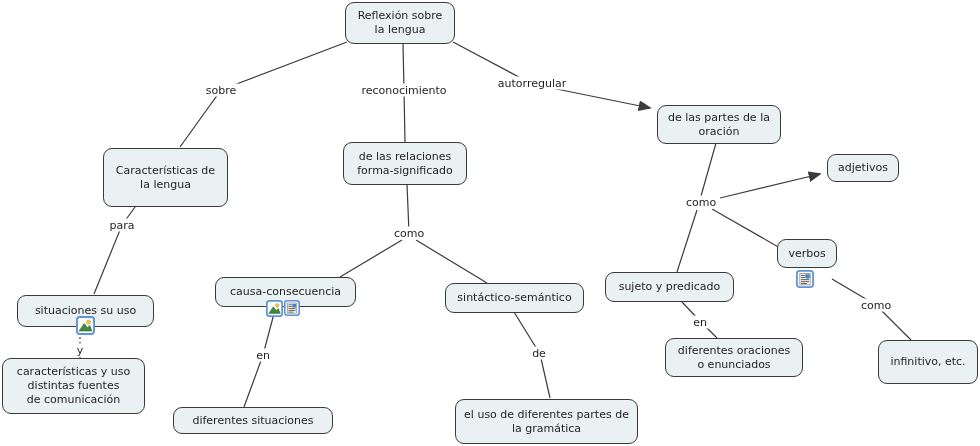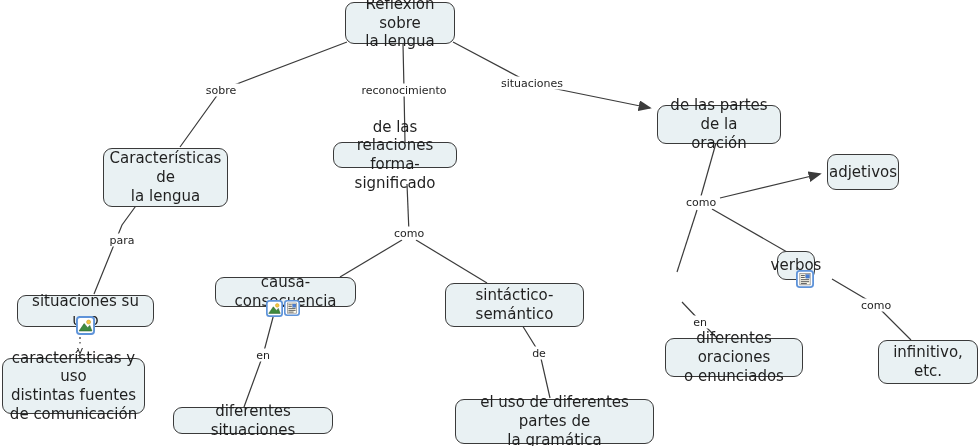--- a/index.html
+++ b/index.html
@@ -5,21 +5,21 @@
   html,body{margin:0;padding:0;background:#fff;}
   #canvas{
     position:relative;width:980px;height:446px;background:#ffffff;
     font-family:"DejaVu Sans","Liberation Sans",sans-serif;overflow:hidden;
   }
   #wires{position:absolute;left:0;top:0;width:980px;height:446px;pointer-events:none;}
   .node{
     position:absolute;box-sizing:border-box;
     background:#e9f1f3;border:1px solid #3a3a3a;border-radius:9px;
     display:flex;align-items:center;justify-content:center;text-align:center;
-    font-size:15px;line-height:1.25;color:#1f1f1f;white-space:pre-line;
+    font-size:11px;line-height:1.25;color:#1f1f1f;white-space:pre-line;
     padding:2px 5px;cursor:default;
   }
   .link-label{
     position:absolute;transform:translate(-50%,-50%);
     background:#ffffff;padding:0 2px;font-size:11px;color:#1f1f1f;
     white-space:nowrap;cursor:default;
   }
   .res-icon{position:absolute;width:17px;height:17px;cursor:pointer;}
   .res-icon svg{display:block;width:100%;height:100%;}
 </style>
@@ -49,51 +49,52 @@
       <polyline points="712,209 787,252"></polyline>
       <polyline points="697,210 677,272"></polyline>
       <polyline points="682,302 700,321 717,338"></polyline>
       <polyline points="832,279 876,305 911,340"></polyline>
       <polyline points="80,327 80,361" stroke-dasharray="2,3"></polyline>
     </g>
   </svg>
 
   <span class="link-label" style="left:221px;top:90px">sobre</span>
   <span class="link-label" style="left:404px;top:90px">reconocimiento</span>
-  <span class="link-label" style="left:532px;top:83px">situaciones</span>
-  <span class="link-label" style="left:122px;top:240px">para</span>
+  <span class="link-label" style="left:532px;top:83px">autorregular</span>
+  <span class="link-label" style="left:122px;top:225px">para</span>
   <span class="link-label" style="left:409px;top:233px">como</span>
   <span class="link-label" style="left:263px;top:355px">en</span>
   <span class="link-label" style="left:539px;top:353px">de</span>
   <span class="link-label" style="left:701px;top:202px">como</span>
   <span class="link-label" style="left:700px;top:322px">en</span>
   <span class="link-label" style="left:876px;top:305px">como</span>
   <span class="link-label" style="left:80px;top:350px">y</span>
 
   <div class="node" style="left:345px;top:2px;width:110px;height:42px">Reflexión sobre
 la lengua</div>
   <div class="node" style="left:103px;top:148px;width:125px;height:59px">Características de
 la lengua</div>
-  <div class="node" style="left:333px;top:142px;width:124px;height:26px">de las relaciones
+  <div class="node" style="left:343px;top:142px;width:124px;height:43px">de las relaciones
 forma-significado</div>
   <div class="node" style="left:657px;top:105px;width:124px;height:39px">de las partes de la
 oración</div>
   <div class="node" style="left:17px;top:295px;width:137px;height:32px">situaciones su uso</div>
   <div class="node" style="left:215px;top:277px;width:141px;height:30px">causa-consecuencia</div>
   <div class="node" style="left:2px;top:358px;width:143px;height:56px">características y uso
 distintas fuentes
 de comunicación</div>
-  <div class="node" style="left:445px;top:283px;width:139px;height:44px">sintáctico-semántico</div>
+  <div class="node" style="left:445px;top:283px;width:139px;height:30px">sintáctico-semántico</div>
   <div class="node" style="left:173px;top:407px;width:160px;height:27px">diferentes situaciones</div>
-  <div class="node" style="left:455px;top:399px;width:199px;height:45px">el uso de diferentes partes de
+  <div class="node" style="left:455px;top:399px;width:183px;height:45px">el uso de diferentes partes de
 la gramática</div>
+  <div class="node" style="left:605px;top:272px;width:129px;height:30px">sujeto y predicado</div>
   <div class="node" style="left:665px;top:338px;width:138px;height:39px">diferentes oraciones
 o enunciados</div>
-  <div class="node" style="left:827px;top:154px;width:72px;height:36px">adjetivos</div>
-  <div class="node" style="left:777px;top:251px;width:38px;height:29px">verbos</div>
+  <div class="node" style="left:827px;top:154px;width:72px;height:28px">adjetivos</div>
+  <div class="node" style="left:777px;top:239px;width:60px;height:29px">verbos</div>
   <div class="node" style="left:878px;top:340px;width:100px;height:44px">infinitivo, etc.</div>
 
   <div class="res-icon" style="left:76px;top:316px;width:19px;height:19px" title="">
     <svg viewBox="0 0 16 16">
       <rect x="0.8" y="0.8" width="14.4" height="14.4" rx="2.5" fill="#ffffff" stroke="#5e93d9" stroke-width="1.6"></rect>
       <circle cx="10.6" cy="5.1" r="1.7" fill="#f5c73f" stroke="#c79d2a" stroke-width="0.5"></circle>
       <path d="M2.6 12.6 L6.9 6.4 L9.8 9.8 L11.6 7.9 L13.4 12.6 Z" fill="#3f8a3f" stroke="#2c632c" stroke-width="0.5"></path>
     </svg>
   </div>
   <div class="res-icon" style="left:266px;top:300px">

